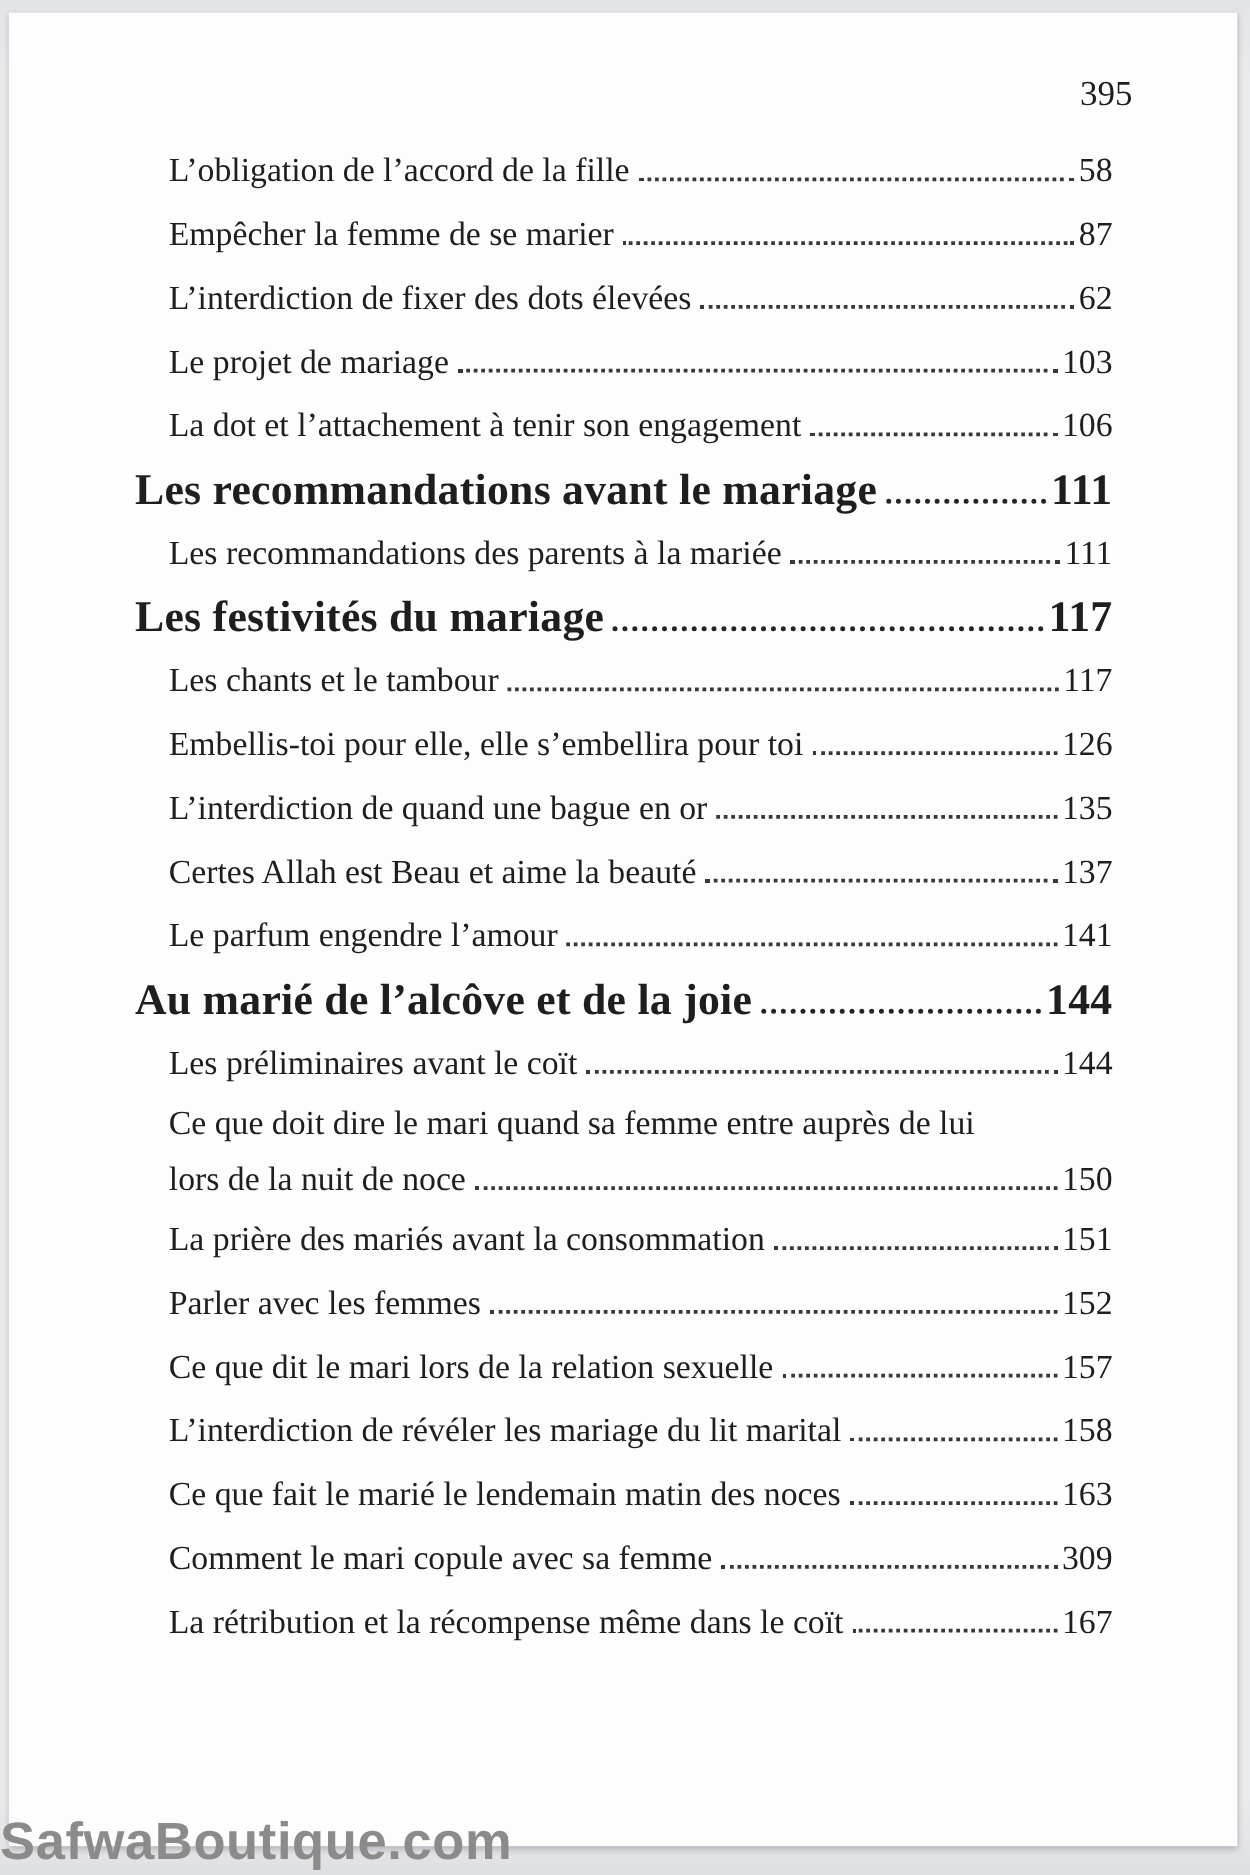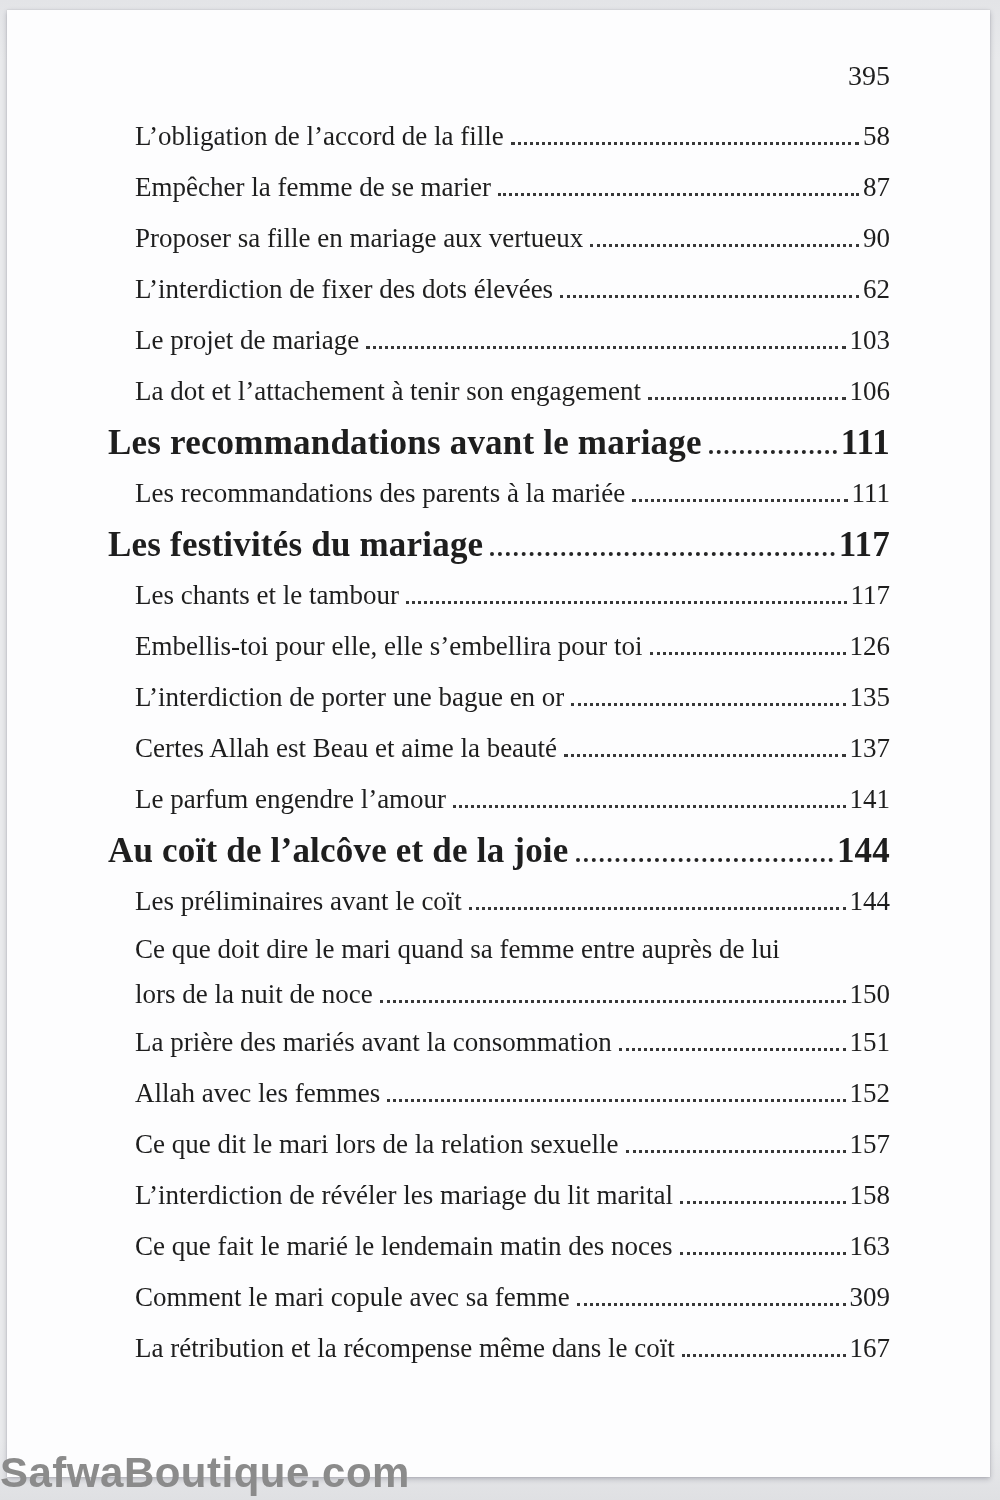--- a/index.html
+++ b/index.html
@@ -22,21 +22,21 @@
     left: 7px;
     top: 10px;
     right: 10px;
     bottom: 23px;
     background: #fdfdfe;
     box-shadow: 0 2px 5px rgba(40,40,60,0.28), 0 0 1px rgba(0,0,0,0.18);
   }
   .page-number {
     position: absolute;
     top: 50px;
-    right: 100px;
+    right: 84px;
     font-size: 28px;
     color: #1e1e1e;
   }
   .toc-list {
     position: absolute;
     top: 101px;
     left: 101px;
     right: 100px;
   }
   .row {
@@ -102,25 +102,20 @@
           <span class="label">L’obligation de l’accord de la fille</span>
           <span class="leader"></span>
           <span class="pnum">58</span>
         </div>
         <div class="row sub">
           <span class="label">Empêcher la femme de se marier</span>
           <span class="leader"></span>
           <span class="pnum">87</span>
         </div>
         <div class="row sub">
-          <span class="label">Proposer sa fille en mariage aux vertueux</span>
-          <span class="leader"></span>
-          <span class="pnum">90</span>
-        </div>
-        <div class="row sub">
           <span class="label">L’interdiction de fixer des dots élevées</span>
           <span class="leader"></span>
           <span class="pnum">62</span>
         </div>
         <div class="row sub">
           <span class="label">Le projet de mariage</span>
           <span class="leader"></span>
           <span class="pnum">103</span>
         </div>
         <div class="row sub">
@@ -147,36 +142,36 @@
           <span class="label">Les chants et le tambour</span>
           <span class="leader"></span>
           <span class="pnum">117</span>
         </div>
         <div class="row sub">
           <span class="label">Embellis-toi pour elle, elle s’embellira pour toi</span>
           <span class="leader"></span>
           <span class="pnum">126</span>
         </div>
         <div class="row sub">
-          <span class="label">L’interdiction de porter une bague en or</span>
+          <span class="label">L’interdiction de quand une bague en or</span>
           <span class="leader"></span>
           <span class="pnum">135</span>
         </div>
         <div class="row sub">
           <span class="label">Certes Allah est Beau et aime la beauté</span>
           <span class="leader"></span>
           <span class="pnum">137</span>
         </div>
         <div class="row sub">
           <span class="label">Le parfum engendre l’amour</span>
           <span class="leader"></span>
           <span class="pnum">141</span>
         </div>
         <div class="row section">
-          <span class="label">Au coït de l’alcôve et de la joie</span>
+          <span class="label">Au marié de l’alcôve et de la joie</span>
           <span class="leader"></span>
           <span class="pnum">144</span>
         </div>
         <div class="row sub">
           <span class="label">Les préliminaires avant le coït</span>
           <span class="leader"></span>
           <span class="pnum">144</span>
         </div>
         <div class="row sub compact">
           <span class="label">Ce que doit dire le mari quand sa femme entre auprès de lui</span>
@@ -185,21 +180,21 @@
           <span class="label">lors de la nuit de noce</span>
           <span class="leader"></span>
           <span class="pnum">150</span>
         </div>
         <div class="row sub">
           <span class="label">La prière des mariés avant la consommation</span>
           <span class="leader"></span>
           <span class="pnum">151</span>
         </div>
         <div class="row sub">
-          <span class="label">Allah avec les femmes</span>
+          <span class="label">Parler avec les femmes</span>
           <span class="leader"></span>
           <span class="pnum">152</span>
         </div>
         <div class="row sub">
           <span class="label">Ce que dit le mari lors de la relation sexuelle</span>
           <span class="leader"></span>
           <span class="pnum">157</span>
         </div>
         <div class="row sub">
           <span class="label">L’interdiction de révéler les mariage du lit marital</span>

